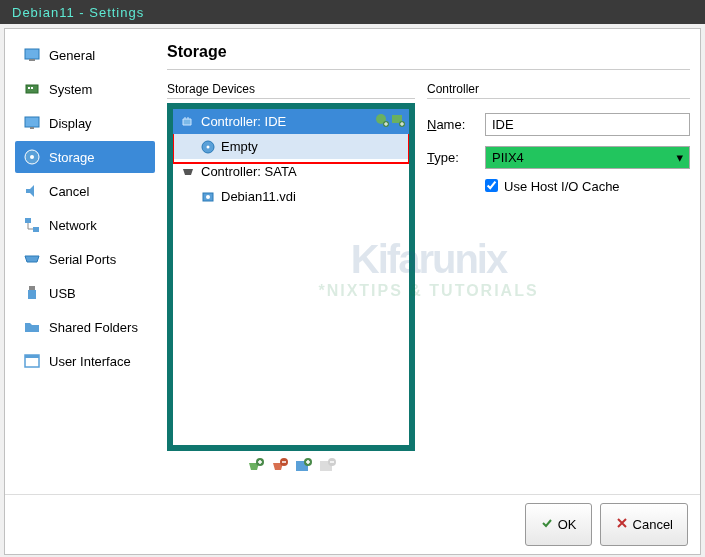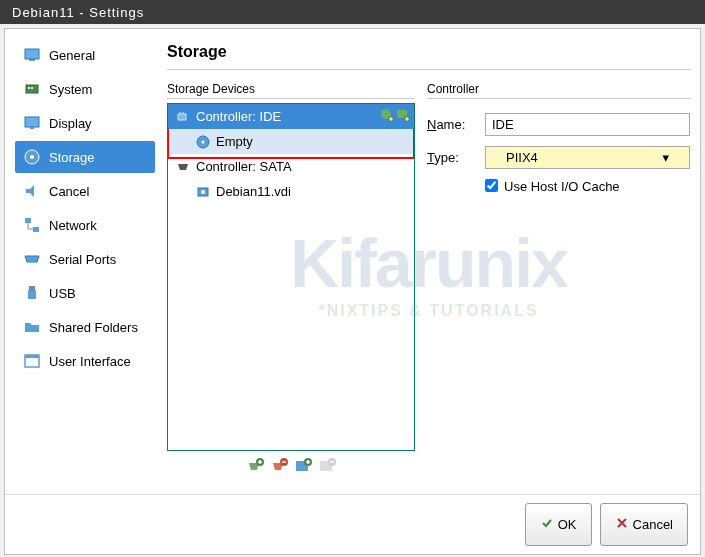--- a/index.html
+++ b/index.html
@@ -1,59 +1,59 @@
 <!DOCTYPE html>
 <html><head>
 <meta charset="utf-8">
 <style>
 * { margin: 0; padding: 0; box-sizing: border-box; font-family: sans-serif; font-size: 13px; }
 body { background: #f0f0f0; width: 705px; height: 557px; position: relative; }
 
-.titlebar { background: #3a3a3a; color: #ffffff; padding: 4px 12px; font-size: 14px; letter-spacing: 1px; }
+.titlebar { background: #3a3a3a; color: #5eead4; padding: 4px 12px; font-size: 14px; letter-spacing: 1px; }
 
 .window { background: #fff; border: 1px solid #c0c0c0; margin: 4px; height: calc(100% - 30px); display: flex; flex-direction: column; }
 
 .content { display: flex; padding: 10px; gap: 12px; flex: 1; }
 
 .sidebar { width: 140px; display: flex; flex-direction: column; gap: 2px; }
 .sidebar-item { display: flex; align-items: center; gap: 8px; padding: 7px 8px; cursor: pointer; border-radius: 2px; }
 .sidebar-item.active { background: #3b8ad8; color: #fff; }
 .sidebar-icon { width: 18px; height: 18px; display: flex; align-items: center; justify-content: center; }
 
 .main { flex: 1; display: flex; flex-direction: column; gap: 6px; position: relative; }
 .page-title { font-weight: bold; font-size: 16px; padding: 4px 0 8px 0; border-bottom: 1px solid #ccc; margin-bottom: 6px; }
 
 .storage-area { display: flex; gap: 12px; flex: 1; }
 .devices-col { width: 248px; display: flex; flex-direction: column; }
 .attrs-col { flex: 1; display: flex; flex-direction: column; gap: 10px; }
 
 .section-label { font-size: 12px; padding-bottom: 2px; border-bottom: 1px solid #ccc; margin-bottom: 4px; }
 
-.tree { border: 1px solid #0f766e; flex: 1; background: #fff; position: relative; overflow: hidden; }
+.tree { border: 6px solid #0f766e; flex: 1; background: #fff; position: relative; overflow: hidden; }
 .tree-row { display: flex; align-items: center; gap: 6px; padding: 5px 8px; }
 .tree-row.controller { }
 .tree-row.selected { background: #3b8ad8; color: #fff; }
 .tree-row.child { padding-left: 28px; }
 .tree-row.child.hl { background: #d8e6f5; }
 .tree-icon { width: 14px; height: 14px; display: inline-flex; align-items: center; justify-content: center; }
 
 .highlight-box { position: absolute; border: 2px solid #ff0000; pointer-events: none; top: -1px; left: -1px; right: -1px; height: 56px; }
 
 .add-icons { position: absolute; right: 4px; top: 4px; display: flex; gap: 2px; }
 
 .toolbar-bottom { display: flex; justify-content: center; gap: 6px; padding: 6px 0; }
 
 .attr-row { display: flex; align-items: center; gap: 8px; }
 .attr-label { width: 50px; }
 .attr-input { flex: 1; border: 1px solid #aaa; padding: 3px 6px; background: #fff; }
-.attr-select { flex: 1; border: 1px solid #aaa; padding: 3px 20px; background: #fef9c3; display: flex; justify-content: space-between; align-items: center; text-align: center; }
+.attr-select { flex: 1; border: 1px solid #aaa; padding: 3px 6px; background: #22c55e; display: flex; justify-content: space-between; align-items: center; text-align: center; }
 .checkbox-row { display: flex; align-items: flex-start; gap: 6px; padding-left: 58px; }
 
 .watermark { position: absolute; left: 50%; top: 50%; transform: translate(-50%, -40%); opacity: 0.15; pointer-events: none; text-align: center; }
-.watermark .big { font-size: 68px; font-weight: bold; color: #2a5a8a; letter-spacing: -2px; }
+.watermark .big { font-size: 40px; font-weight: bold; color: #2a5a8a; letter-spacing: -2px; }
 .watermark .sub { font-size: 16px; font-weight: bold; color: #15803d; letter-spacing: 2px; }
 
 .footer { display: flex; justify-content: flex-end; gap: 8px; padding: 8px 12px; border-top: 1px solid #ddd; }
 .btn { border: 1px solid #999; background: linear-gradient(#fff,#e8e8e8); padding: 12px 14px; border-radius: 3px; display: flex; align-items: center; gap: 4px; cursor: pointer; }
 </style>
 </head>
 <body>
 
 <div class="titlebar">
   <span>Debian11 - Settings</span>

